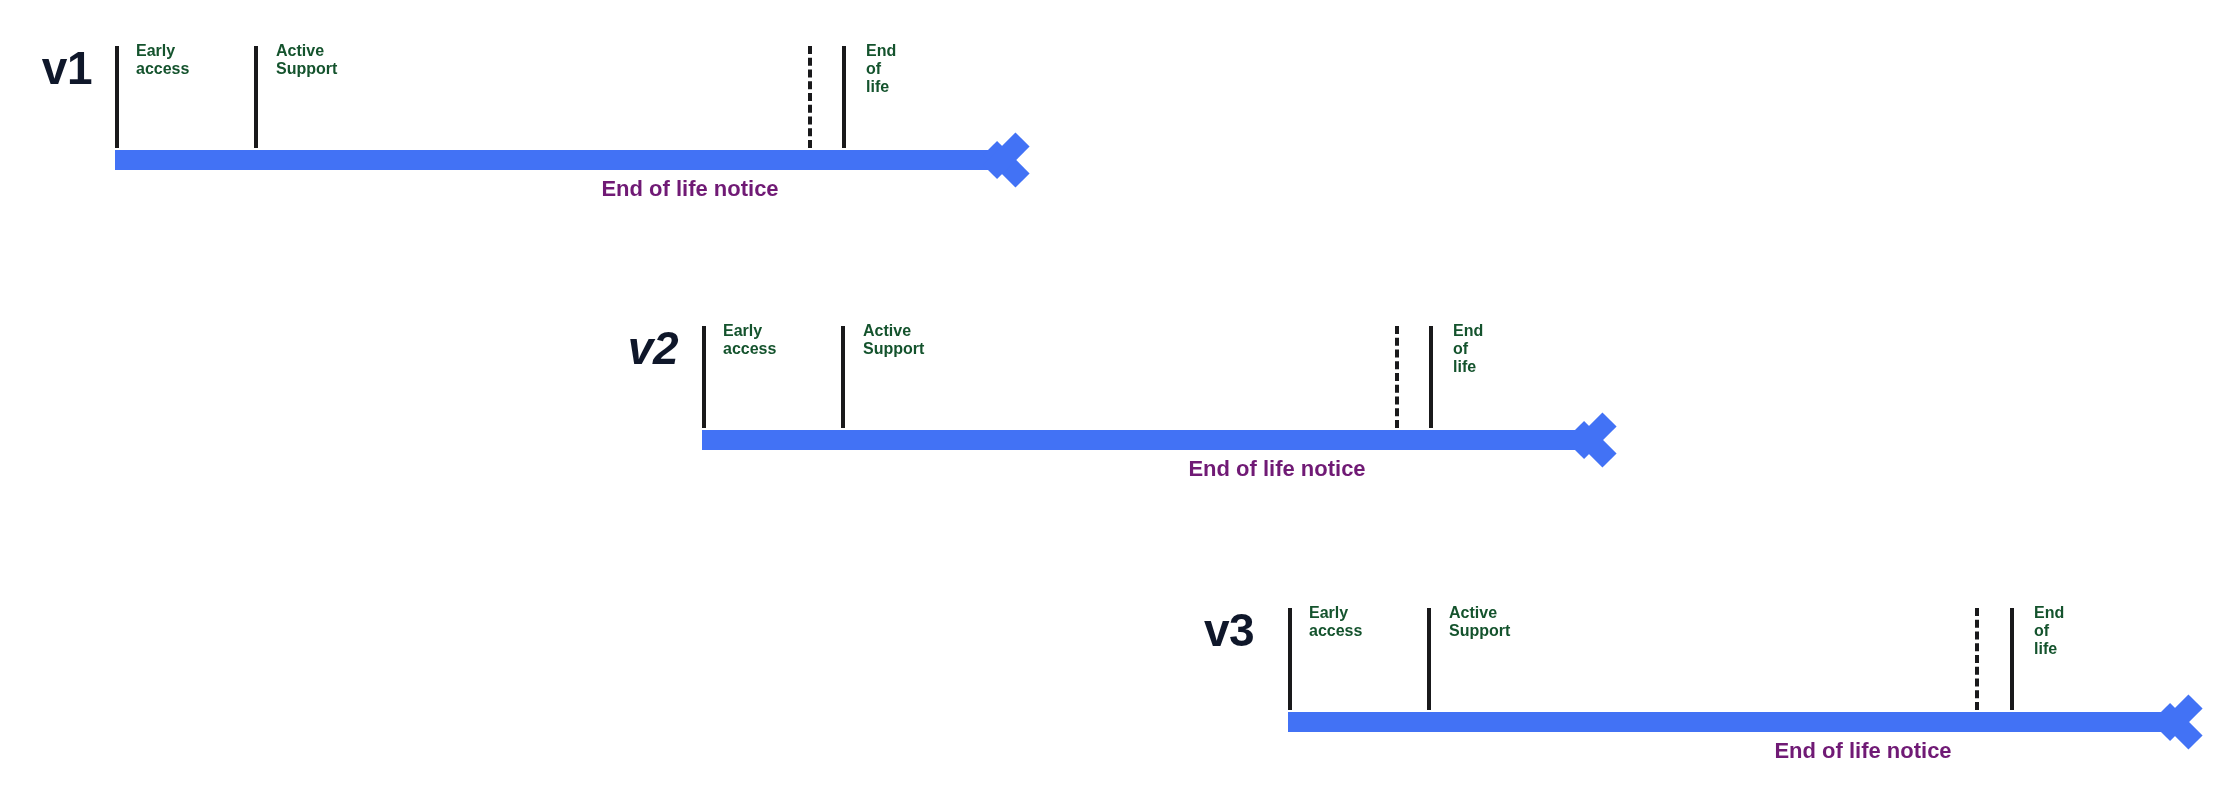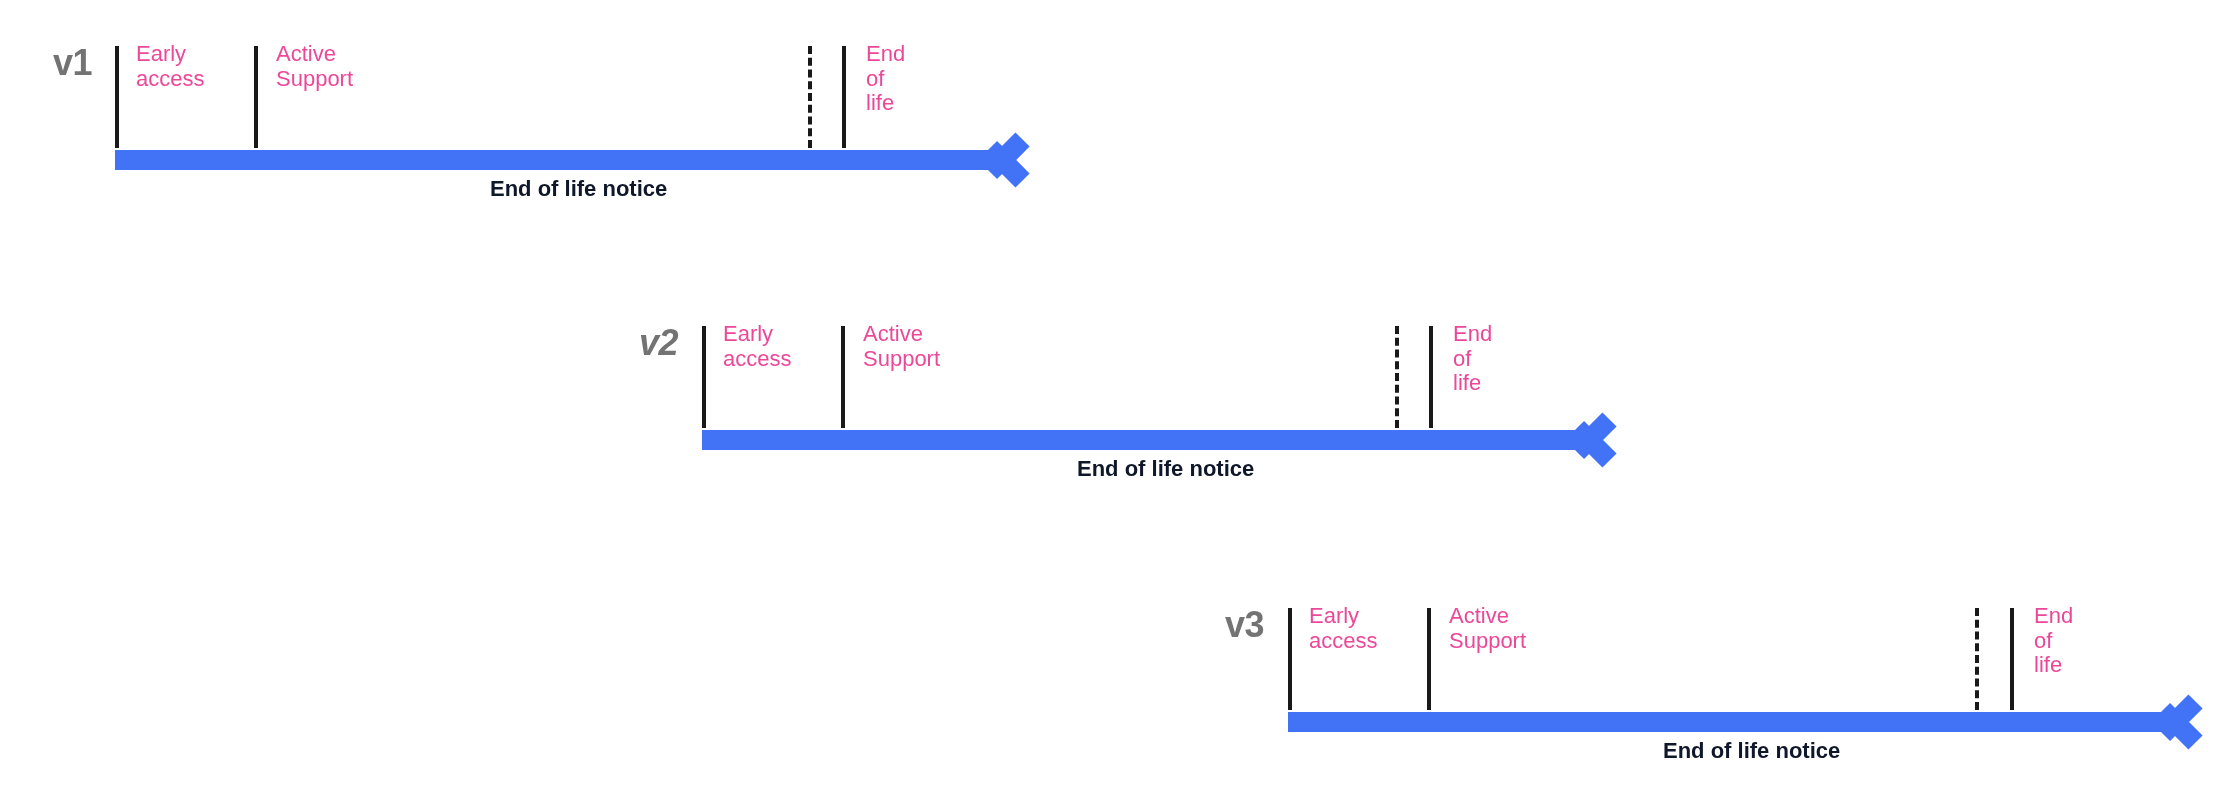--- a/index.html
+++ b/index.html
@@ -24,23 +24,23 @@
   
   .timeline-row {
     position: absolute;
     left: 0;
     top: 0;
   }
 
   
   .version-label {
     position: absolute;
-    font-size: 36px;
+    font-size: 46px;
     font-weight: 700;
-    color: #737373;
+    color: #0f172a;
     letter-spacing: -0.5px;
     line-height: 1;
     white-space: nowrap;
     text-align: right;
   }
 
   
   .divider {
     position: absolute;
     width: 4px;
@@ -50,23 +50,23 @@
   
   .divider-dashed {
     position: absolute;
     width: 0;
     border-left: 4px dashed #19191b;
   }
 
   
   .phase-label {
     position: absolute;
-    font-size: 22px;
-    font-weight: 400;
-    color: #ec4899;
+    font-size: 16px;
+    font-weight: 700;
+    color: #14532d;
     line-height: 1.12;
     white-space: pre-line;
   }
 
   
   .arrow-shaft {
     position: absolute;
     height: 20px;
     background: #4272f5;
   }
@@ -94,23 +94,23 @@
     bottom: 7px;
     transform: rotate(-45deg);
     transform-origin: left center;
   }
 
   
   .notice-label {
     position: absolute;
     font-size: 22px;
     font-weight: 700;
-    color: #0f172a;
+    color: #701a75;
     white-space: nowrap;
-    text-align: left;
+    text-align: center;
   }
 </style>
 </head>
 <body>
 
 <div id="canvas">
     <div class="timeline-row">
       <div class="version-label" style="left: 22px; top: 45px; width: 70px;">v1</div>
       <div class="divider" style="left: 115px; top: 46px; height: 102px;"></div>
       <div class="divider" style="left: 254px; top: 46px; height: 102px;"></div>
@@ -138,21 +138,21 @@
       <div class="phase-label" style="left: 863px; top: 322px;">Active Support</div>
       <div class="phase-label" style="left: 1453px; top: 322px;">End of life</div>
       <div class="arrow-shaft" style="left: 702px; top: 430px; width: 895px;"></div>
       <div class="arrow-head" style="left: 1575px; top: 411px;">
         <span class="ah-up"></span>
         <span class="ah-dn"></span>
       </div>
       <div class="notice-label" style="left: 1077px; top: 456px; width: 400px;">End of life notice</div>
     </div>
     <div class="timeline-row">
-      <div class="version-label" style="left: 1194px; top: 607px; width: 70px;">v3</div>
+      <div class="version-label" style="left: 1194px; top: 607px; width: 70px; text-align: center;">v3</div>
       <div class="divider" style="left: 1288px; top: 608px; height: 102px;"></div>
       <div class="divider" style="left: 1427px; top: 608px; height: 102px;"></div>
       <div class="divider" style="left: 2010px; top: 608px; height: 102px;"></div>
       <div class="divider-dashed" style="left: 1975px; top: 608px; height: 102px;"></div>
       <div class="phase-label" style="left: 1309px; top: 604px;">Early
 access</div>
       <div class="phase-label" style="left: 1449px; top: 604px;">Active Support</div>
       <div class="phase-label" style="left: 2034px; top: 604px;">End of life</div>
       <div class="arrow-shaft" style="left: 1288px; top: 712px; width: 895px;"></div>
       <div class="arrow-head" style="left: 2161px; top: 693px;">

